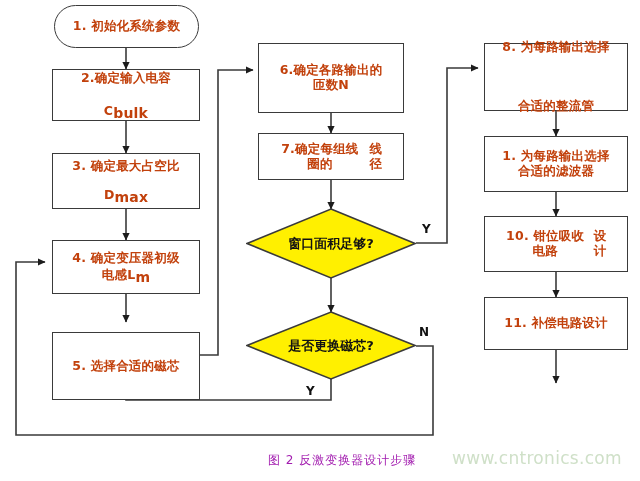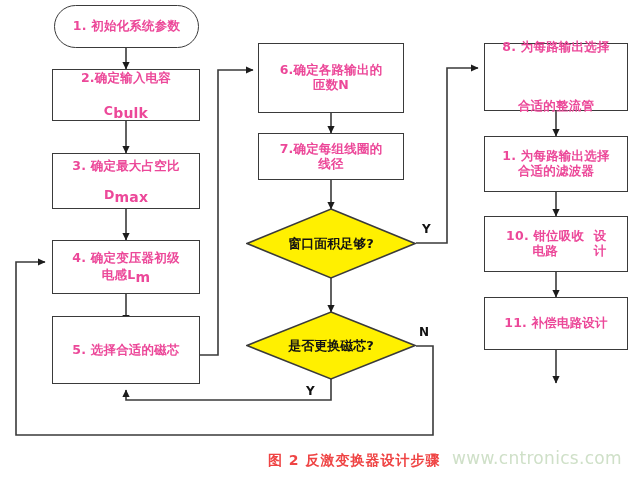--- a/index.html
+++ b/index.html
@@ -13,21 +13,21 @@
   #canvas{position:absolute;left:0;top:0;width:640px;height:481px;}
   #edges{position:absolute;left:0;top:0;width:640px;height:481px;}
 
   .node{
     position:absolute;
     box-sizing:border-box;
     display:flex;
     align-items:center;
     justify-content:center;
     text-align:center;
-    color:#ec4899;
+    color:#c2410c;
     font-weight:bold;
     letter-spacing:.2px;
     line-height:1.18;
   }
   .proc{
     border:1.6px solid #3a3a3a;
     background:#ffffff;
     font-size:12.5px;
     padding:2px 16px;
   }
@@ -49,23 +49,23 @@
   .edge-label{
     position:absolute;
     font-size:12px;
     font-weight:bold;
     color:#111;
     font-family:"DejaVu Sans","Liberation Sans",sans-serif;
   }
   sub{font-size:14px;font-weight:bold;vertical-align:baseline;position:relative;top:3px;}
   .caption{
     position:absolute;
-    font-size:14px;
-    font-weight:bold;
-    color:#ef4444;
+    font-size:12px;
+    font-weight:normal;
+    color:#a21caf;
     letter-spacing:1px;
     white-space:nowrap;
   }
   .watermark{
     position:absolute;
     font-size:17px;
     color:#cfe0c8;
     letter-spacing:.3px;
     white-space:nowrap;
     font-family:"DejaVu Sans","Liberation Sans",sans-serif;
@@ -129,30 +129,30 @@
   <div class="node proc" style="left:52px;top:153px;width:148px;height:56px;flex-direction:column;gap:12px;">
     <span>3. 确定最大占空比</span>
     <span class="l2"><span>D</span><sub>max</sub></span>
   </div>
 
   <div class="node proc" style="left:52px;top:240px;width:148px;height:54px;flex-direction:column;">
     <span>4. 确定变压器初级</span>
     <span class="l2"><span>电感L</span><sub>m</sub></span>
   </div>
 
-  <div class="node proc" style="left:52px;top:316px;width:148px;height:68px;">
+  <div class="node proc" style="left:52px;top:332px;width:148px;height:68px;">
     <span>5. 选择合适的磁芯</span>
   </div>
 
   <div class="node proc" style="left:258px;top:43px;width:146px;height:70px;flex-direction:column;">
     <span>6.确定各路输出的</span>
     <span>匝数N</span>
   </div>
 
-  <div class="node proc" style="left:258px;top:133px;width:146px;height:47px;flex-direction:column;">
+  <div class="node proc" style="left:258px;top:133px;width:146px;height:47px;flex-direction:row;">
     <span>7.确定每组线圈的</span>
     <span>线径</span>
   </div>
 
   <div class="dec-wrap" style="left:246px;top:208px;width:170px;height:71px;">
     <svg width="170" height="71" viewBox="0 0 170 71" xmlns="http://www.w3.org/2000/svg">
       <polygon points="85,1 169,35.5 85,70 1,35.5" fill="#FFF000" stroke="#3a3a3a" stroke-width="1.6"></polygon>
     </svg>
     <div class="lbl">窗口面积足够?</div>
   </div>

